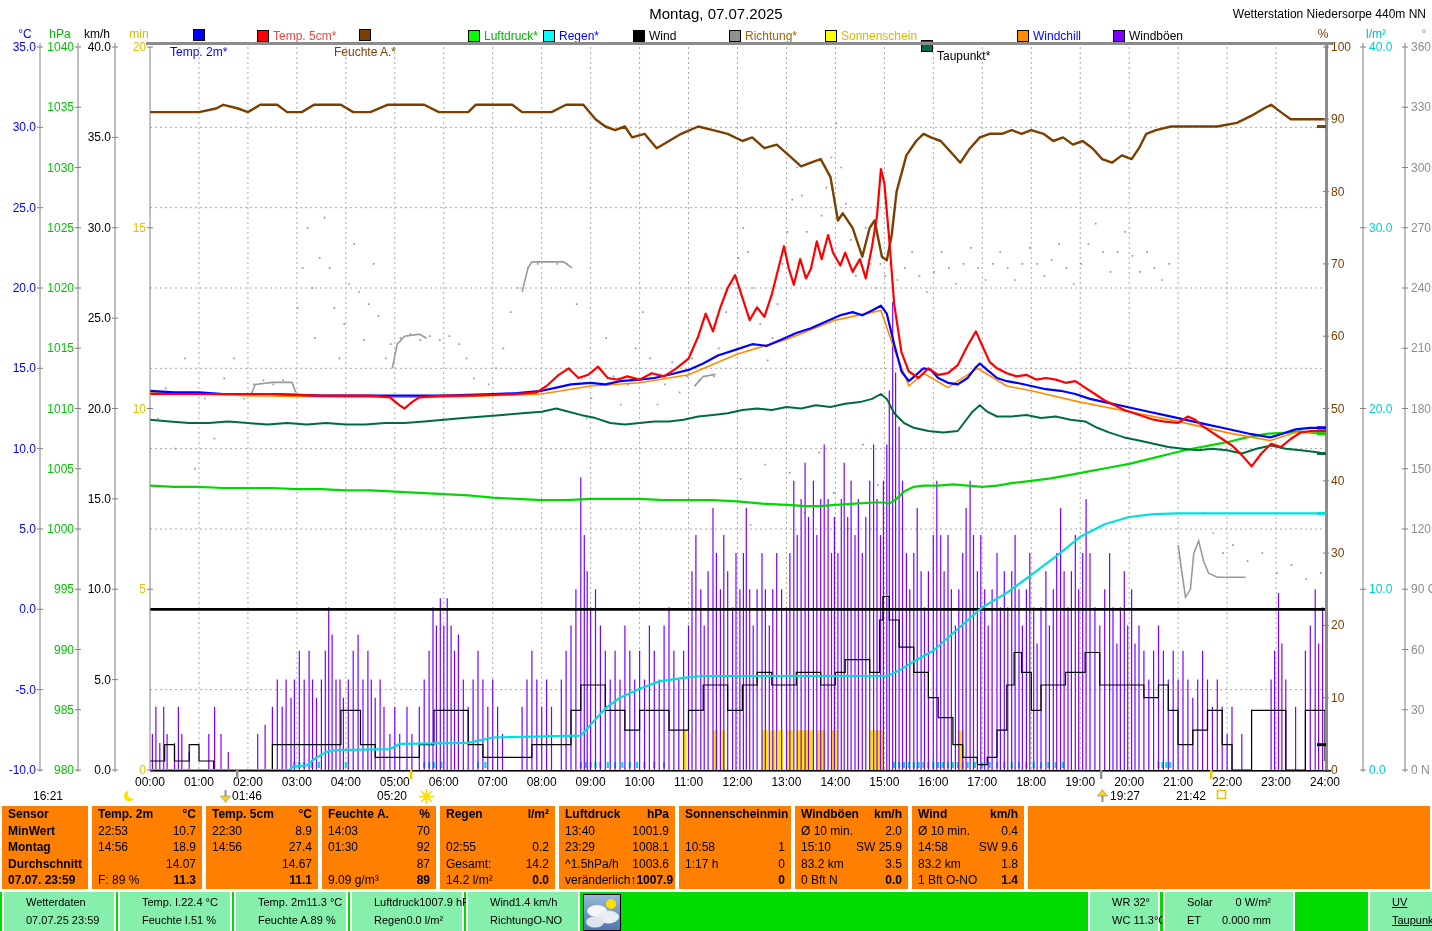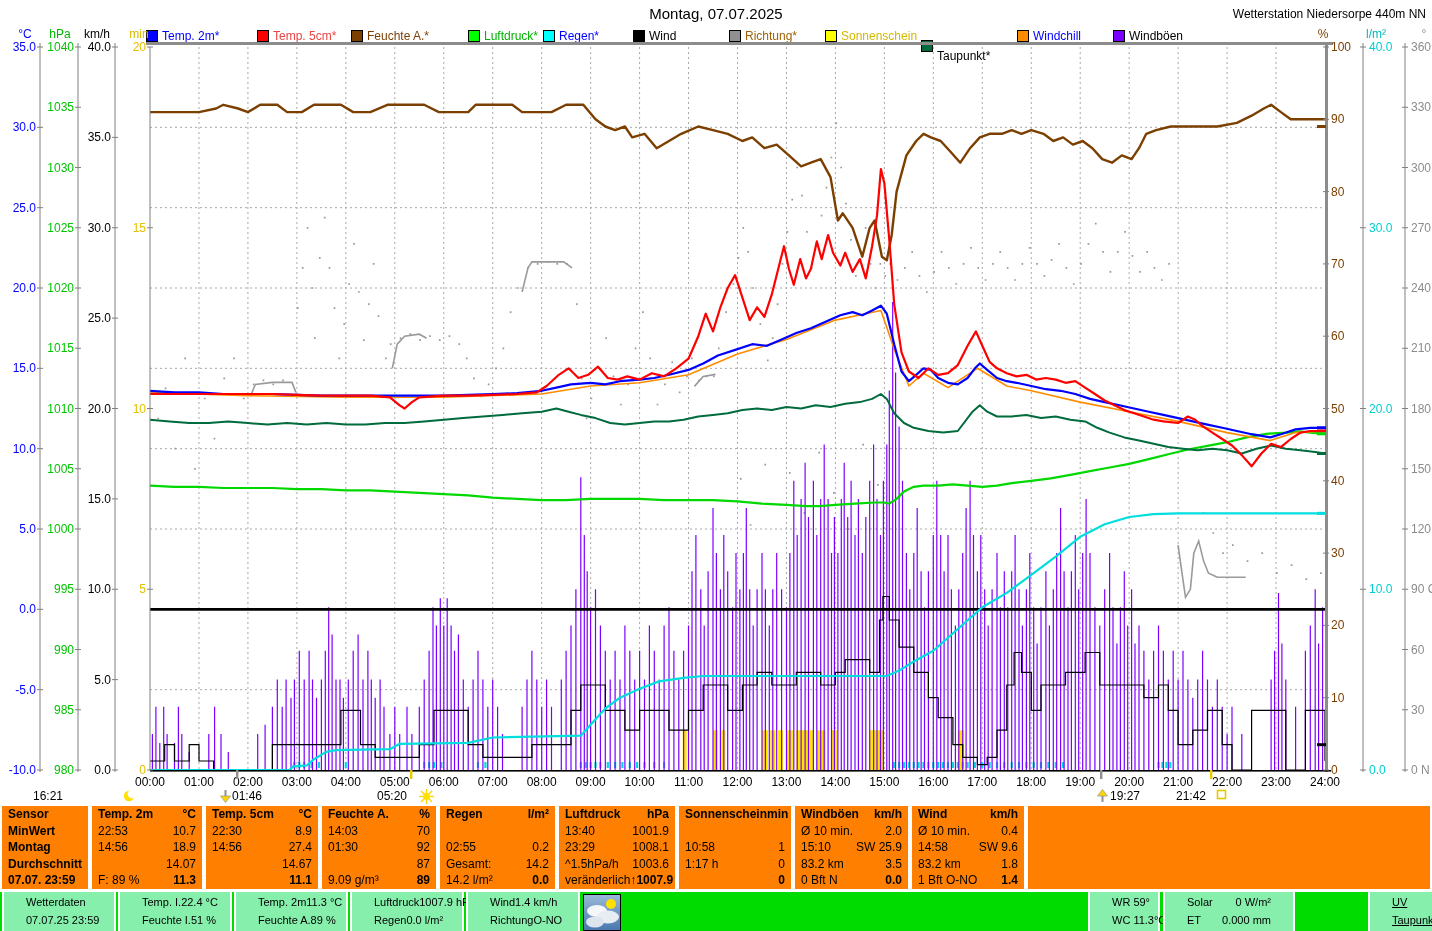--- a/index.html
+++ b/index.html
@@ -20,29 +20,29 @@
   .gline{display:flex;justify-content:space-between;white-space:nowrap}
   .ann{top:789px;font-size:12px;white-space:nowrap;display:flex;align-items:center;gap:3px}
 </style>
 </head>
 <body>
 
 <div class="abs" id="title">Montag, 07.07.2025</div>
 <div class="abs" id="station">Wetterstation Niedersorpe 440m NN</div>
 
 <div id="legend">
-    <div class="abs litem" style="left: 146px;">
+    <div class="abs litem" style="left: 170px; flex-direction: column;">
       <span class="sw" style="background: rgb(0, 0, 255);"></span>
       <span style="color: rgb(0, 0, 255);">Temp. 2m*</span>
     </div>
     <div class="abs litem" style="left: 257px;">
       <span class="sw" style="background: rgb(255, 0, 0);"></span>
       <span style="color: #ef4444;">Temp. 5cm*</span>
     </div>
-    <div class="abs litem" style="left: 351px;">
+    <div class="abs litem" style="left: 334px; flex-direction: column;">
       <span class="sw" style="background: rgb(123, 63, 0);"></span>
       <span style="color: rgb(123, 63, 0);">Feuchte A.*</span>
     </div>
     <div class="abs litem" style="left: 468px;">
       <span class="sw" style="background: rgb(0, 255, 0);"></span>
       <span style="color: rgb(0, 180, 0);">Luftdruck*</span>
     </div>
     <div class="abs litem" style="left: 543px;">
       <span class="sw" style="background: rgb(0, 255, 255);"></span>
       <span style="color: rgb(0, 0, 255);">Regen*</span>
@@ -633,21 +633,21 @@
         <span>Wind</span>
         <span>1.4 km/h</span>
       </div>
       <div class="gline">
         <span>Richtung</span>
         <span>O-NO</span>
       </div>
     </div>
     <div class="gcell" style="left: 1088px; width: 72px;">
       <div class="gline">
-        <span>WR 59°</span>
+        <span>WR 32°</span>
         <span></span>
       </div>
       <div class="gline">
         <span>WC 11.3°C</span>
         <span></span>
       </div>
     </div>
     <div class="gcell" style="left: 1163px; width: 132px;">
       <div class="gline">
         <span>Solar</span>

